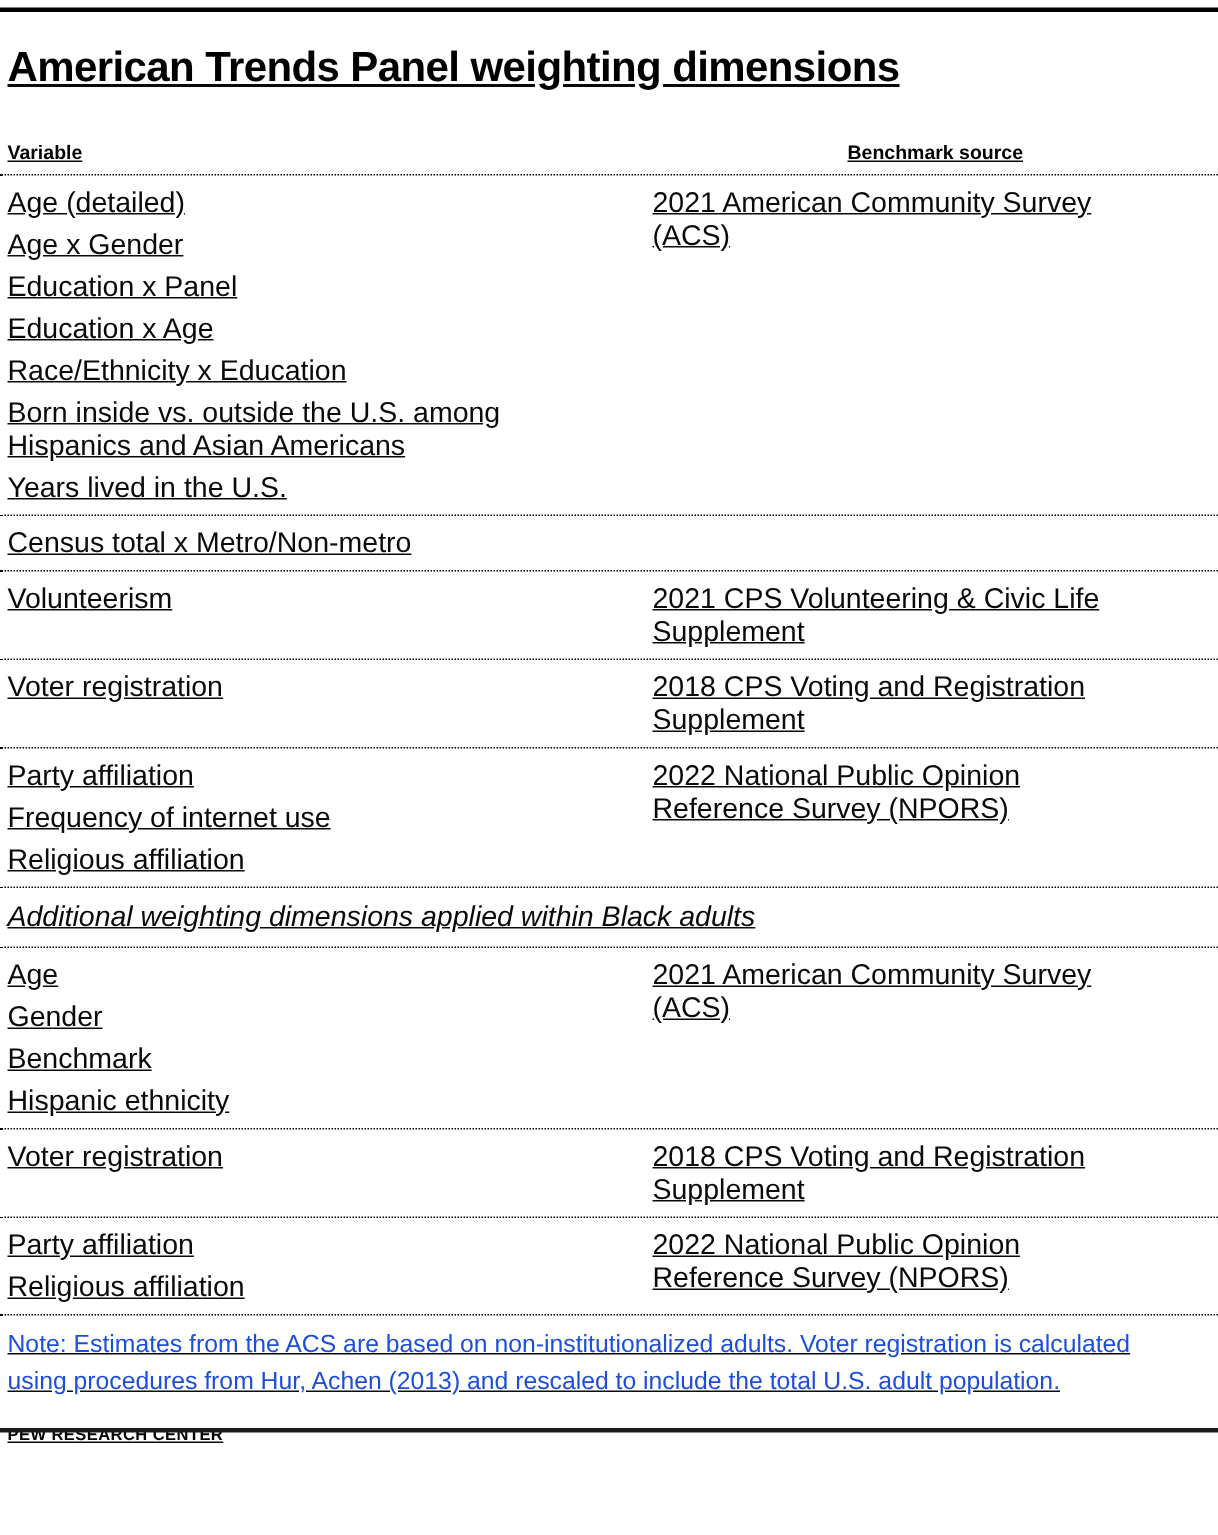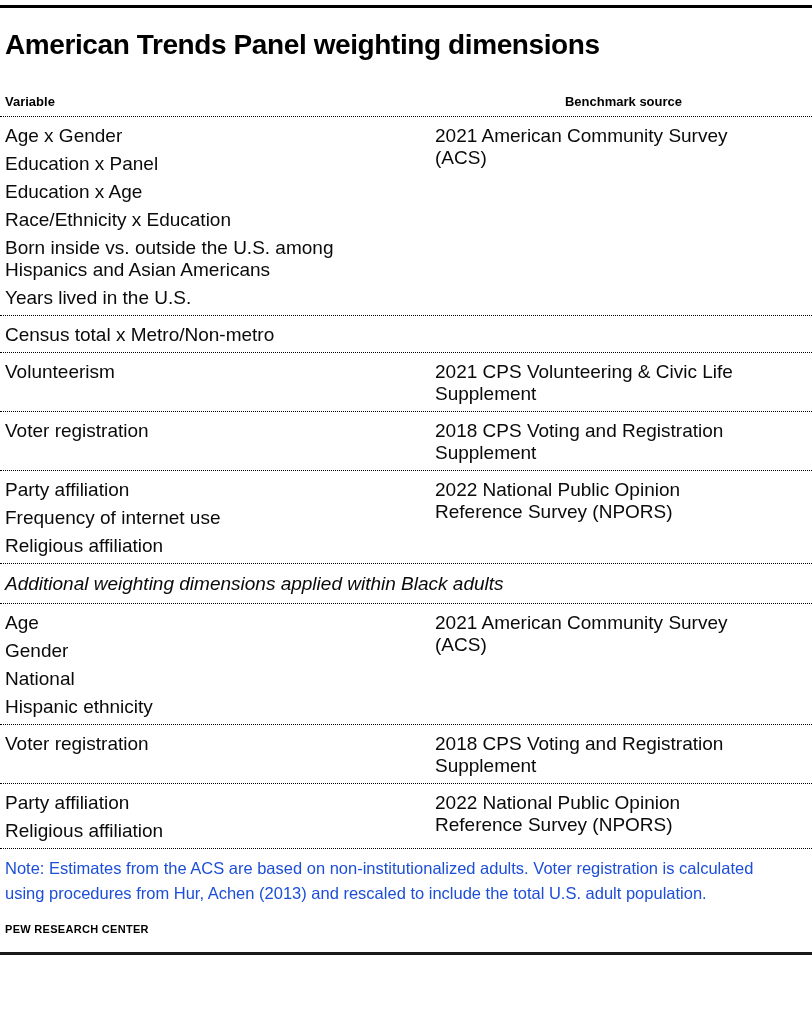--- a/index.html
+++ b/index.html
@@ -8,20 +8,21 @@
     color: #0a0a0a;
     -webkit-font-smoothing: antialiased;
   }
   .page {
     position: relative;
     width: 812px;
     height: 963px;
     box-sizing: border-box;
     background: #ffffff;
     overflow: hidden;
+    text-decoration: underline;
   }
   .top-rule {
     margin-top: 5px;
     border-top: 3px solid #000000;
   }
   .title {
     margin: 20px 0 0 5px;
     font-size: 28px;
     line-height: 33px;
     font-weight: bold;
@@ -99,20 +100,21 @@
   <h1 class="title">American Trends Panel weighting dimensions</h1>
 
   <div>
     <div class="thead">
       <div class="th th-var">Variable</div>
       <div class="th th-src">Benchmark source</div>
     </div>
     <div id="rows">
         <div class="row">
           <div class="col-vars">
+            <p class="var">Age (detailed)</p>
             <p class="var">Age x Gender</p>
             <p class="var">Education x Panel</p>
             <p class="var">Education x Age</p>
             <p class="var">Race/Ethnicity x Education</p>
             <p class="var">Born inside vs. outside the U.S. among
 Hispanics and Asian Americans</p>
             <p class="var">Years lived in the U.S.</p>
           </div>
           <div class="col-src">2021 American Community Survey
 (ACS)</div>
@@ -143,21 +145,21 @@
             <p class="var">Religious affiliation</p>
           </div>
           <div class="col-src">2022 National Public Opinion
 Reference Survey (NPORS)</div>
         </div>
         <div class="section-header">Additional weighting dimensions applied within Black adults</div>
         <div class="row">
           <div class="col-vars">
             <p class="var">Age</p>
             <p class="var">Gender</p>
-            <p class="var">National</p>
+            <p class="var">Benchmark</p>
             <p class="var">Hispanic ethnicity</p>
           </div>
           <div class="col-src">2021 American Community Survey
 (ACS)</div>
         </div>
         <div class="row">
           <div class="col-vars">
             <p class="var">Voter registration</p>
           </div>
           <div class="col-src">2018 CPS Voting and Registration

